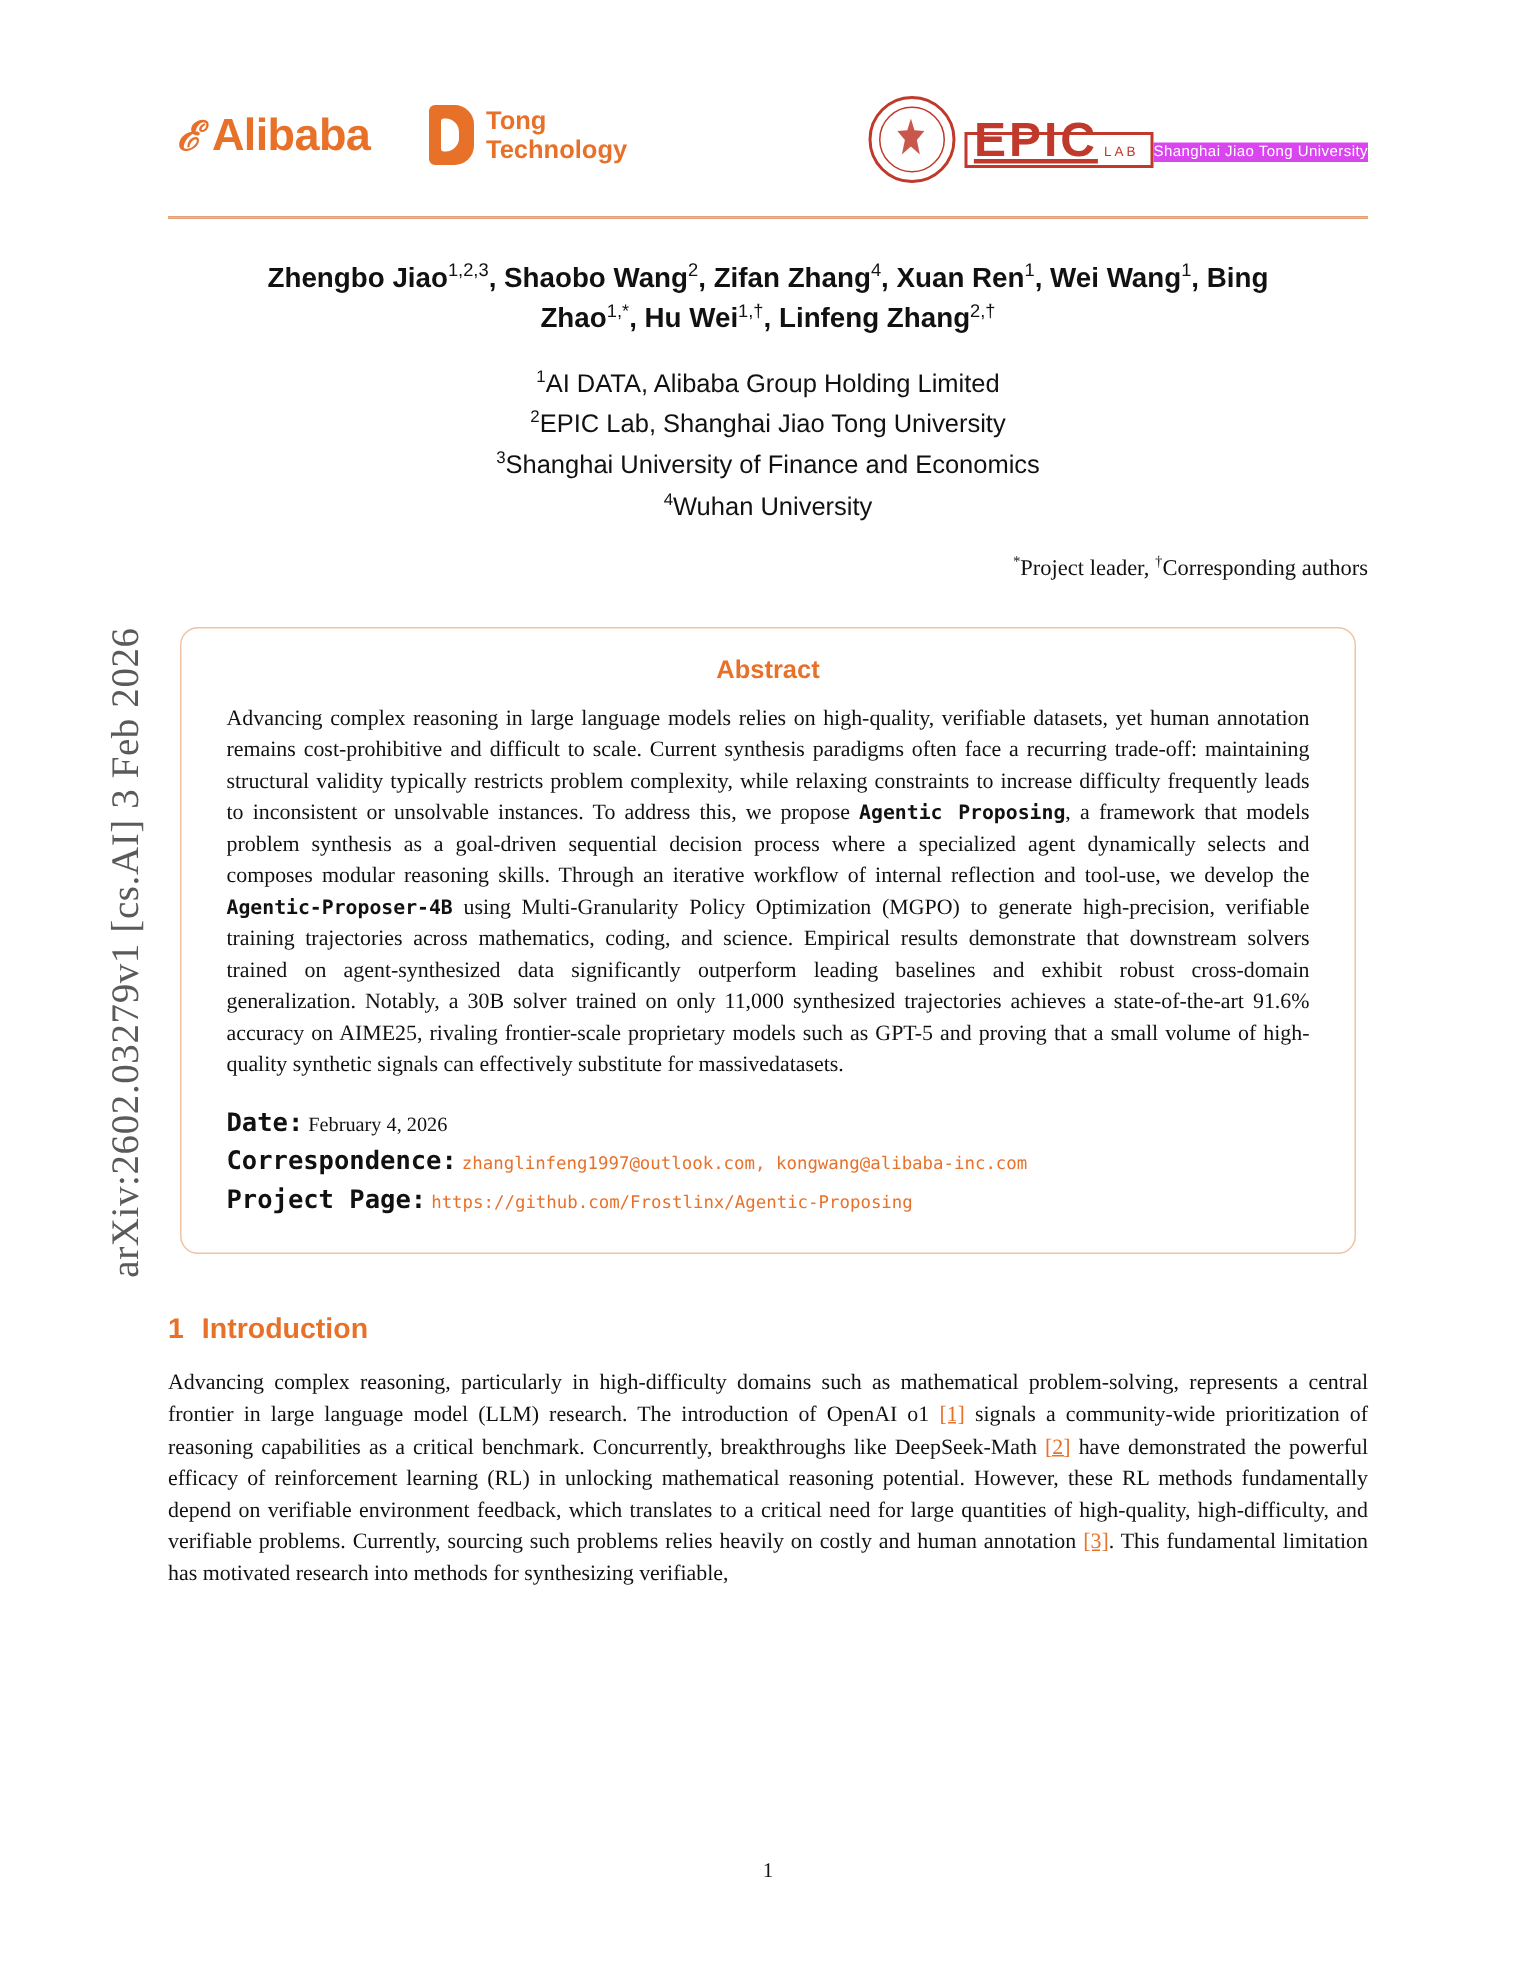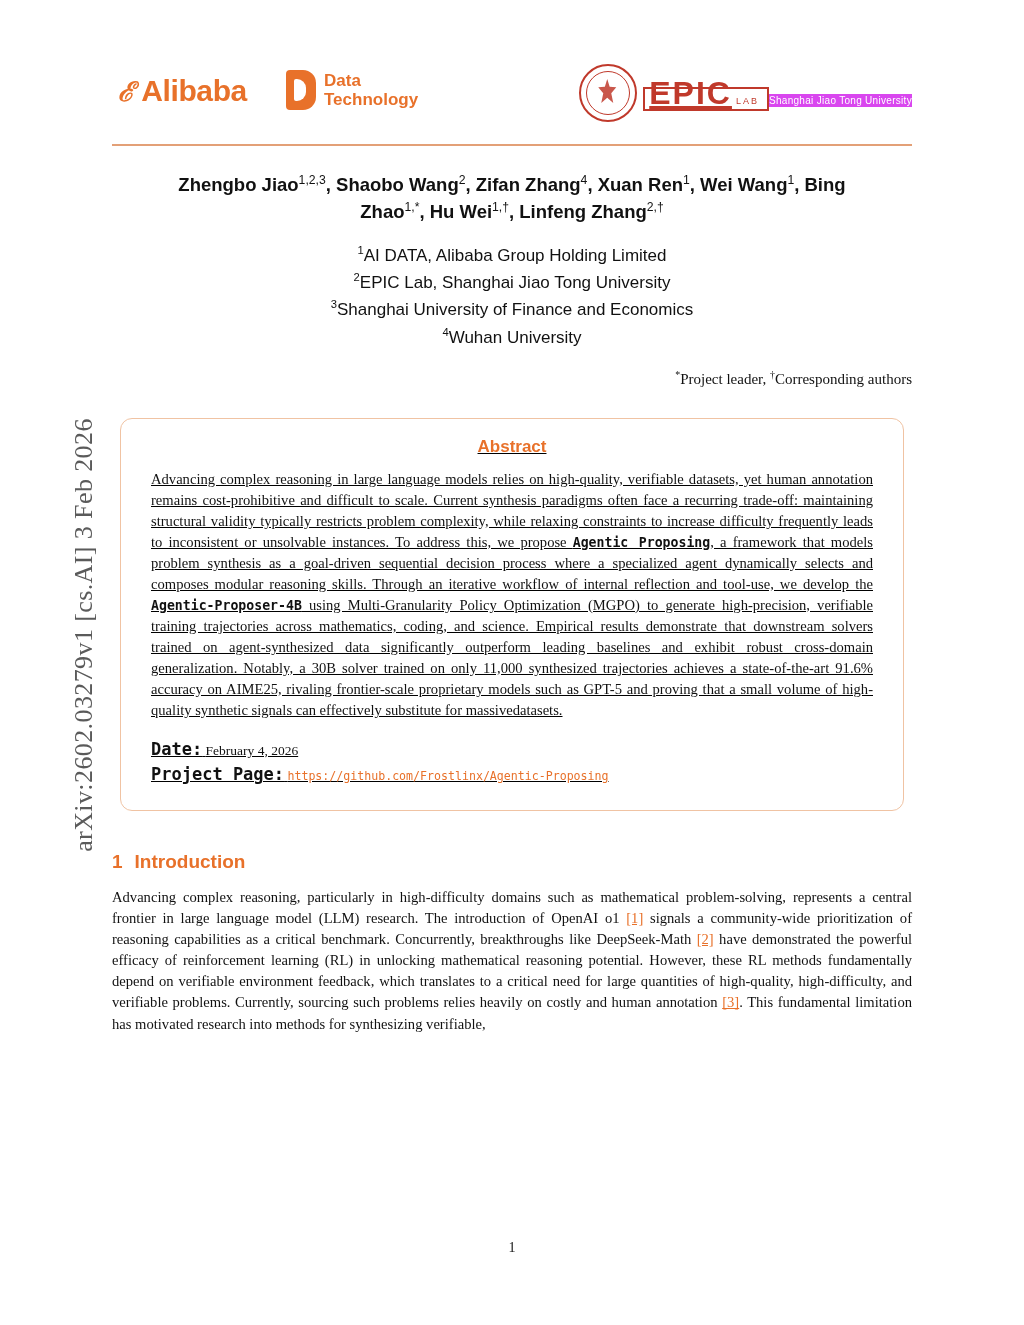--- a/index.html
+++ b/index.html
@@ -216,21 +216,20 @@
     margin-top: 18px;
     color: #111111;
   }
 
   
   .abstract-box {
     margin: 30px 8px 0 8px;
     border: 1px solid #f0c3a3;
     border-radius: 12px;
     padding: 18px 30px 22px 30px;
-    text-decoration: underline;
   }
   .abstract-title {
     font-family: "Liberation Sans", sans-serif;
     font-weight: bold;
     font-size: 17px;
     color: #e8712a;
     text-align: center;
     margin-bottom: 12px;
   }
   .abstract-body {
@@ -302,21 +301,21 @@
 <div class="page">
 
   <div class="logo-band">
     <div class="logo-alibaba">
       <span class="alibaba-mark">ℰ</span>
       <span class="alibaba-word">Alibaba</span>
     </div>
     <div class="dt-logo">
       <span class="dt-mark"></span>
       <span class="dt-text">
-        <span>Data</span><br>
+        <span>Tong</span><br>
         <span>Technology</span>
       </span>
     </div>
     <div class="logo-epic">
       <span class="sjtu-seal"></span>
       <span>
         <span class="epic-block">
           <span class="epic-word">EPIC</span>
           <span class="epic-lab">LAB</span>
         </span>
@@ -350,20 +349,24 @@
     <div class="abstract-title">Abstract</div>
     <div class="abstract-body">
       <span>Advancing complex reasoning in large language models relies on high-quality, verifiable datasets, yet human annotation remains cost-prohibitive and difficult to scale. Current synthesis paradigms often face a recurring trade-off: maintaining structural validity typically restricts problem complexity, while relaxing constraints to increase difficulty frequently leads to inconsistent or unsolvable instances. To address this, we propose </span><b class="mono">Agentic Proposing</b><span>, a framework that models problem synthesis as a goal-driven sequential decision process where a specialized agent dynamically selects and composes modular reasoning skills. Through an iterative workflow of internal reflection and tool-use, we develop the </span><b class="mono">Agentic-Proposer-4B</b><span> using Multi-Granularity Policy Optimization (MGPO) to generate high-precision, verifiable training trajectories across mathematics, coding, and science. Empirical results demonstrate that downstream solvers trained on agent-synthesized data significantly outperform leading baselines and exhibit robust cross-domain generalization. Notably, a 30B solver trained on only 11,000 synthesized trajectories achieves a state-of-the-art 91.6% accuracy on AIME25, rivaling frontier-scale proprietary models such as GPT-5 and proving that a small volume of high-quality synthetic signals can effectively substitute for massivedatasets.</span>
     </div>
     <div class="meta">
       <div>
         <span class="lbl">Date:</span>
         <span>February 4, 2026</span>
       </div>
       <div>
+        <span class="lbl">Correspondence:</span>
+        <a class="link" href="#">zhanglinfeng1997@outlook.com</a><span class="link">, </span><a class="link" href="#">kongwang@alibaba-inc.com</a>
+      </div>
+      <div>
         <span class="lbl">Project Page:</span>
         <a class="link" href="#">https://github.com/Frostlinx/Agentic-Proposing</a>
       </div>
     </div>
   </div>
 
   <div class="section-head">
     <span class="num">1</span><span>Introduction</span>
   </div>
 

